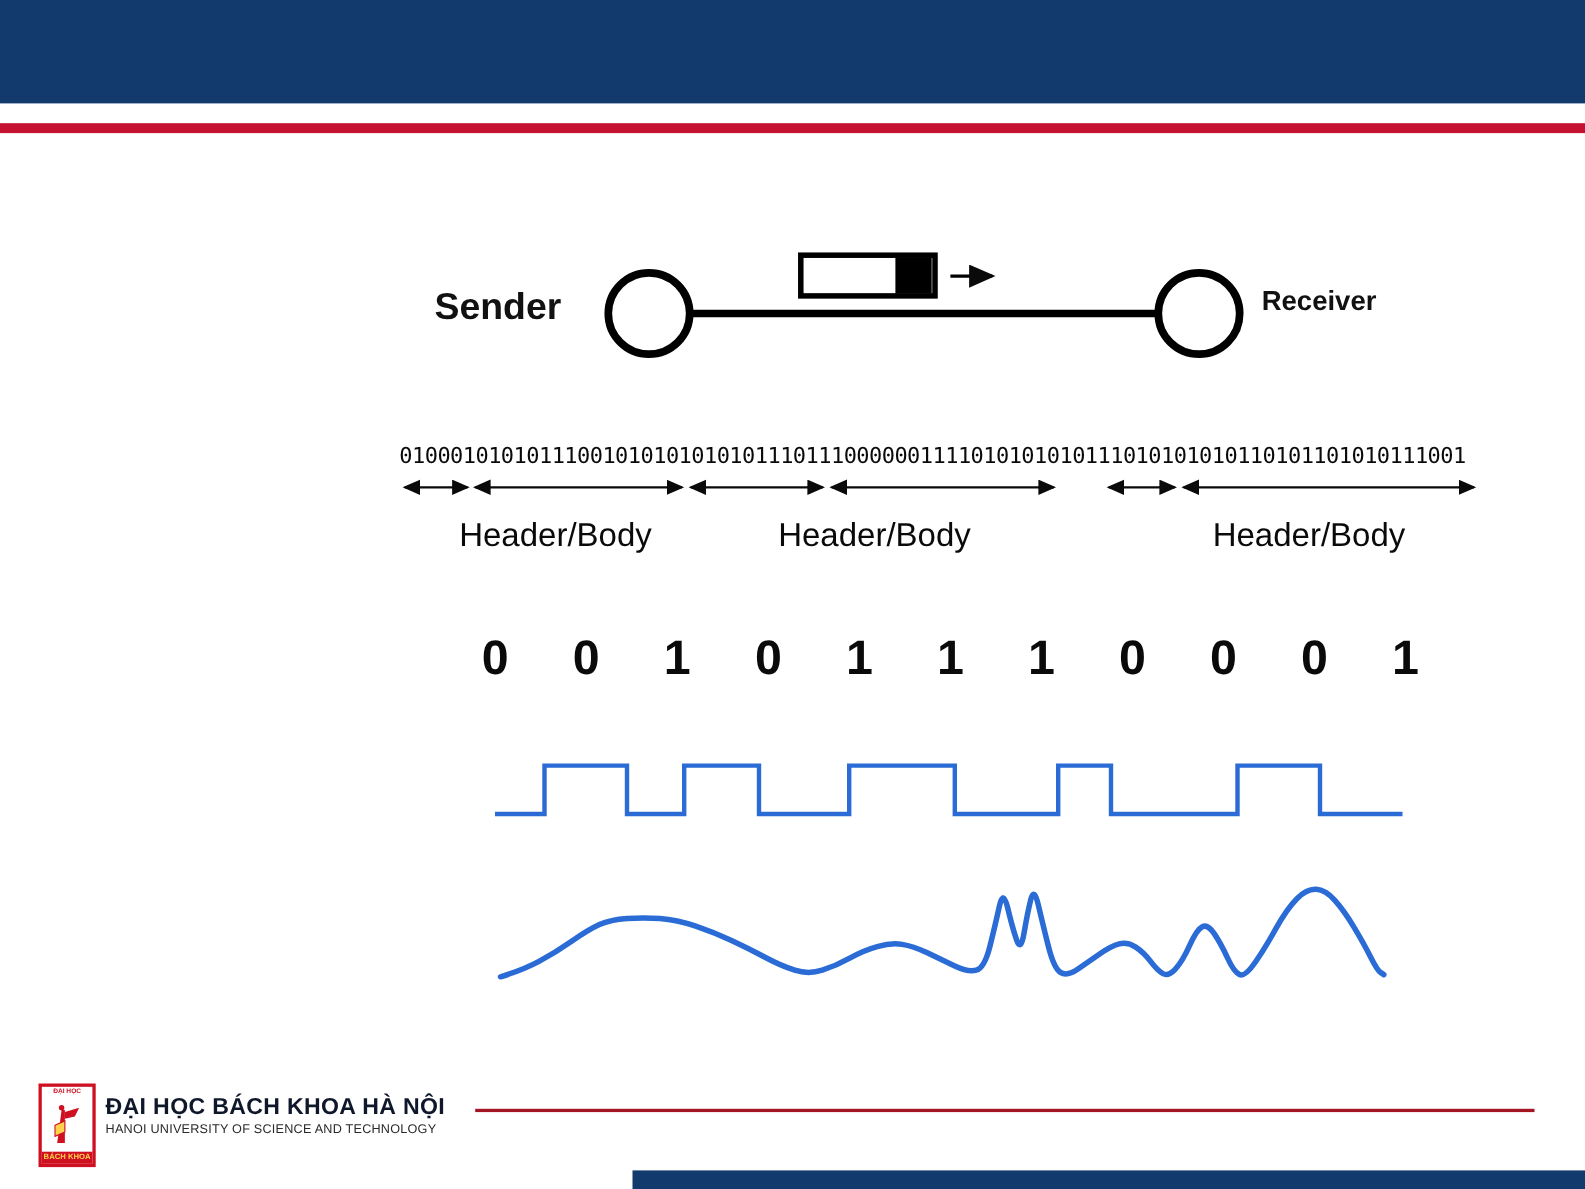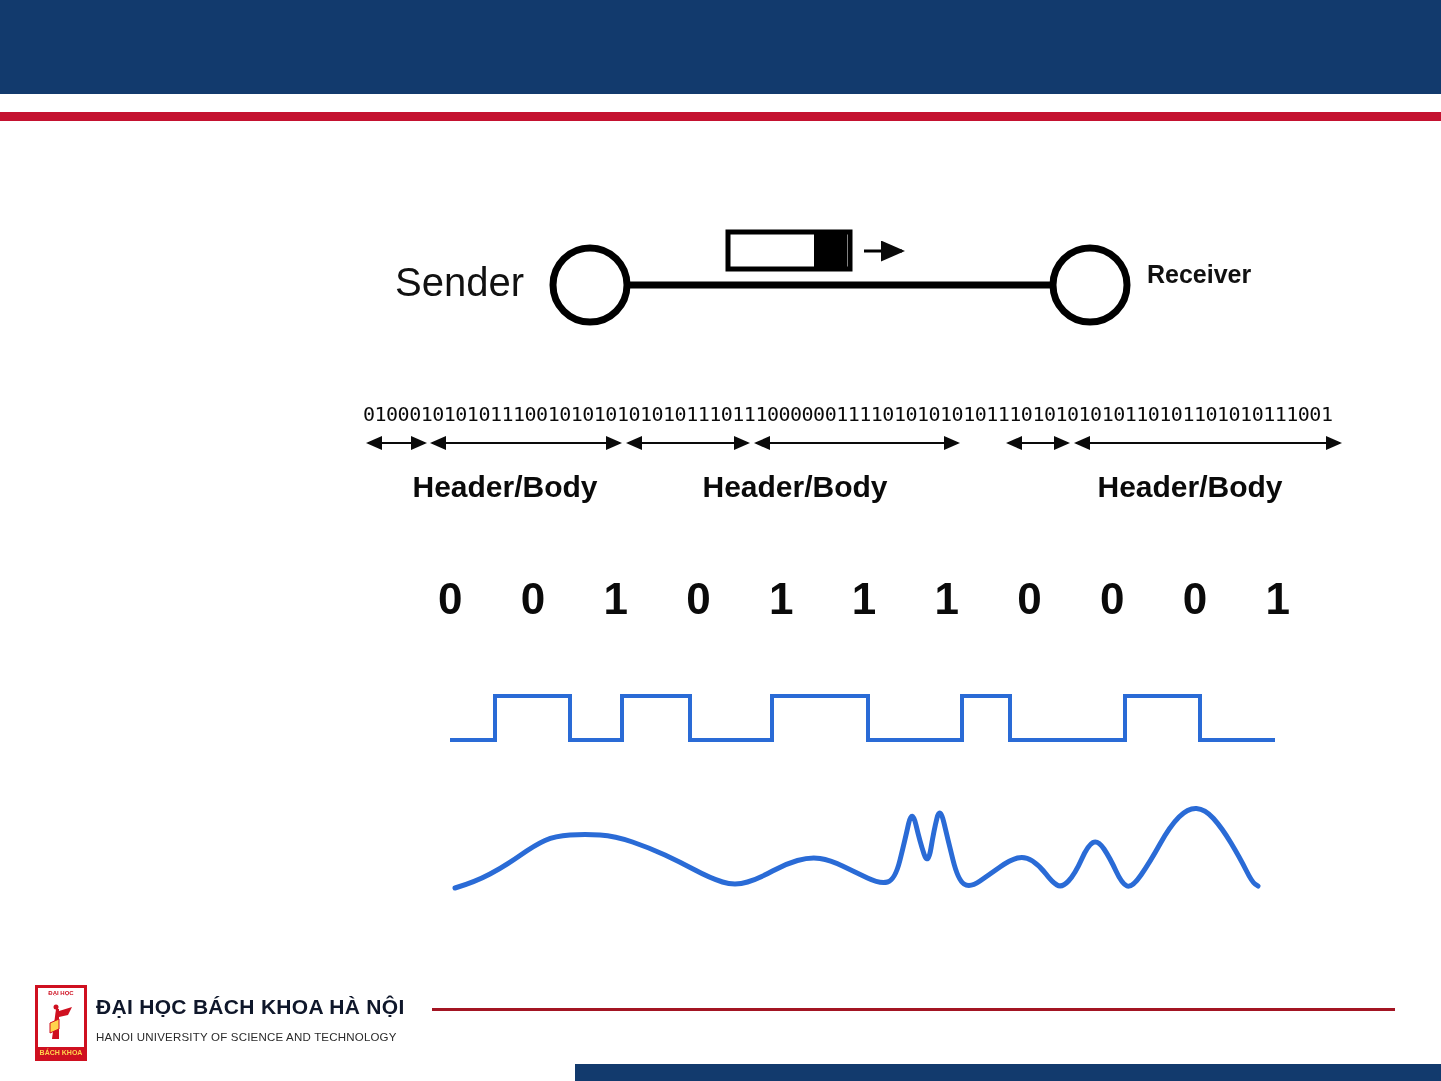--- a/index.html
+++ b/index.html
@@ -2,37 +2,37 @@
 <html><head>
 <meta charset="utf-8">
 <style>
   html,body{margin:0;padding:0;background:#fff;}
   .slide{position:relative;width:1441px;height:1081px;background:#ffffff;overflow:hidden;
          font-family:"Liberation Sans", sans-serif;}
   .topbar{position:absolute;left:0;top:0;width:1441px;height:94px;background:#123a6d;}
   .red-rule{position:absolute;left:0;top:112px;width:1441px;height:9px;background:#c41230;}
   .diagram-svg{position:absolute;left:0;top:0;width:1441px;height:1081px;}
   .label{position:absolute;color:#111;white-space:nowrap;}
-  .sender-label{left:395px;top:260px;font-size:40px;font-weight:normal;}
+  .sender-label{left:395px;top:260px;font-size:34px;font-weight:bold;}
   .receiver-label{left:1147px;top:260px;font-size:25px;font-weight:bold;}
   .bitstring{left:363px;top:402px;font-family:"DejaVu Sans Mono", monospace;
              font-weight:normal;font-size:20px;letter-spacing:-0.5px;color:#0a0a0a;}
-  .hb-label{top:470px;transform:translateX(-50%);font-size:30px;font-weight:bold;color:#0a0a0a;}
+  .hb-label{top:470px;transform:translateX(-50%);font-size:30px;font-weight:normal;color:#0a0a0a;}
   .bits-row{position:absolute;left:438px;top:574px;width:852px;display:flex;
             justify-content:space-between;font-size:44px;font-weight:bold;color:#0a0a0a;}
   .footer-logo{position:absolute;left:35px;top:985px;width:52px;height:76px;
                border:3px solid #cf1020;background:#ffffff;box-sizing:border-box;
                display:flex;flex-direction:column;align-items:center;justify-content:space-between;}
   .logo-top{font-size:6px;font-weight:bold;color:#cf1020;margin-top:2px;}
   .logo-glyph{flex:1;display:flex;align-items:center;justify-content:center;}
   .logo-bottom{width:100%;background:#cf1020;color:#ffd34d;font-size:7px;font-weight:bold;
                text-align:center;padding:2px 0;}
   .uni-block{position:absolute;left:96px;top:995px;}
   .uni-vi{font-size:21px;font-weight:bold;color:#0f172a;letter-spacing:0.3px;}
-  .uni-en{font-size:11.5px;color:#2a2a2a;margin-top:12px;letter-spacing:0.2px;}
+  .uni-en{font-size:11.5px;color:#2a2a2a;margin-top:2px;letter-spacing:0.2px;}
   .footer-line{position:absolute;left:432px;top:1008px;width:963px;height:3px;background:#a31523;}
   .bottom-bar{position:absolute;left:575px;top:1064px;width:866px;height:17px;background:#123a6d;}
 </style>
 </head>
 <body>
 
 <div class="slide">
 
   <div class="topbar"></div>
   <div class="red-rule"></div>

